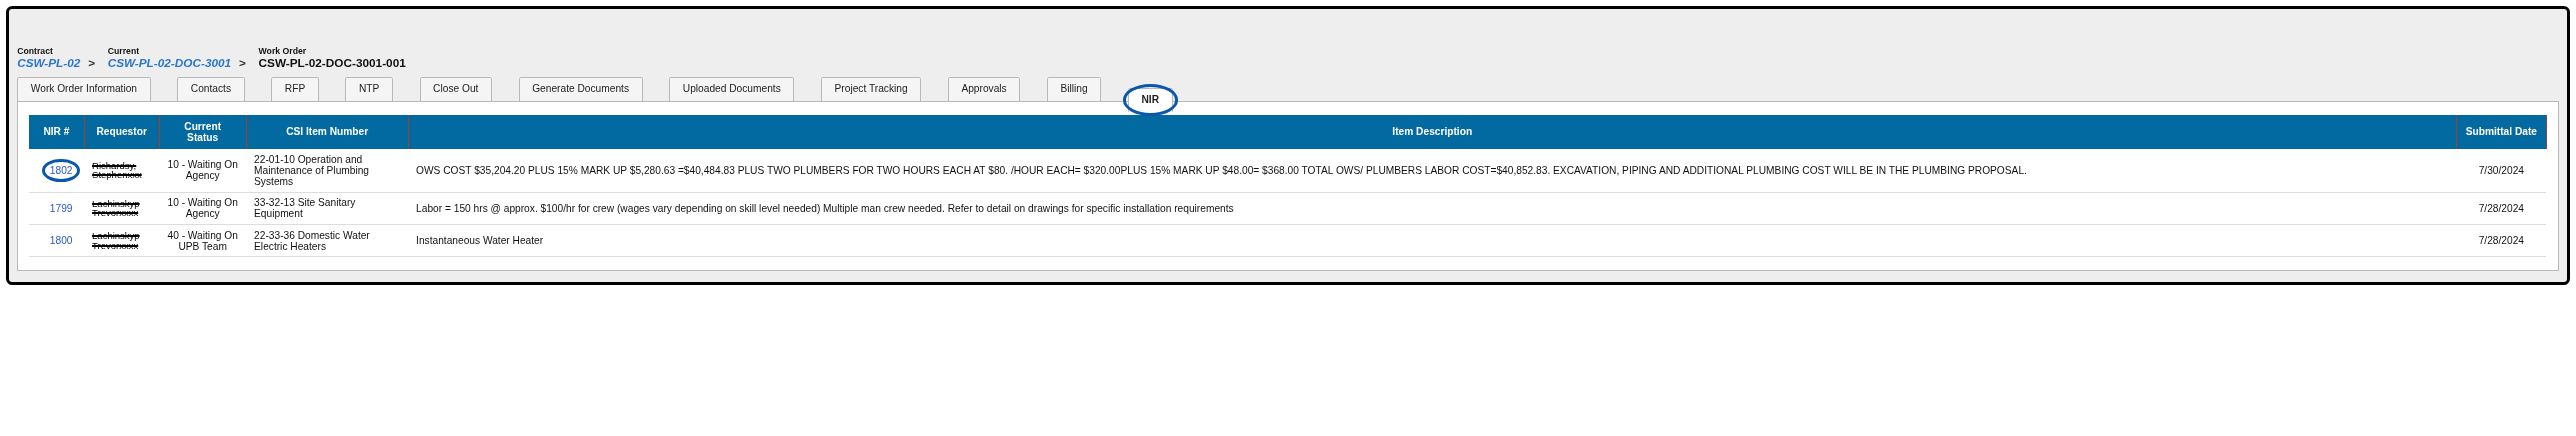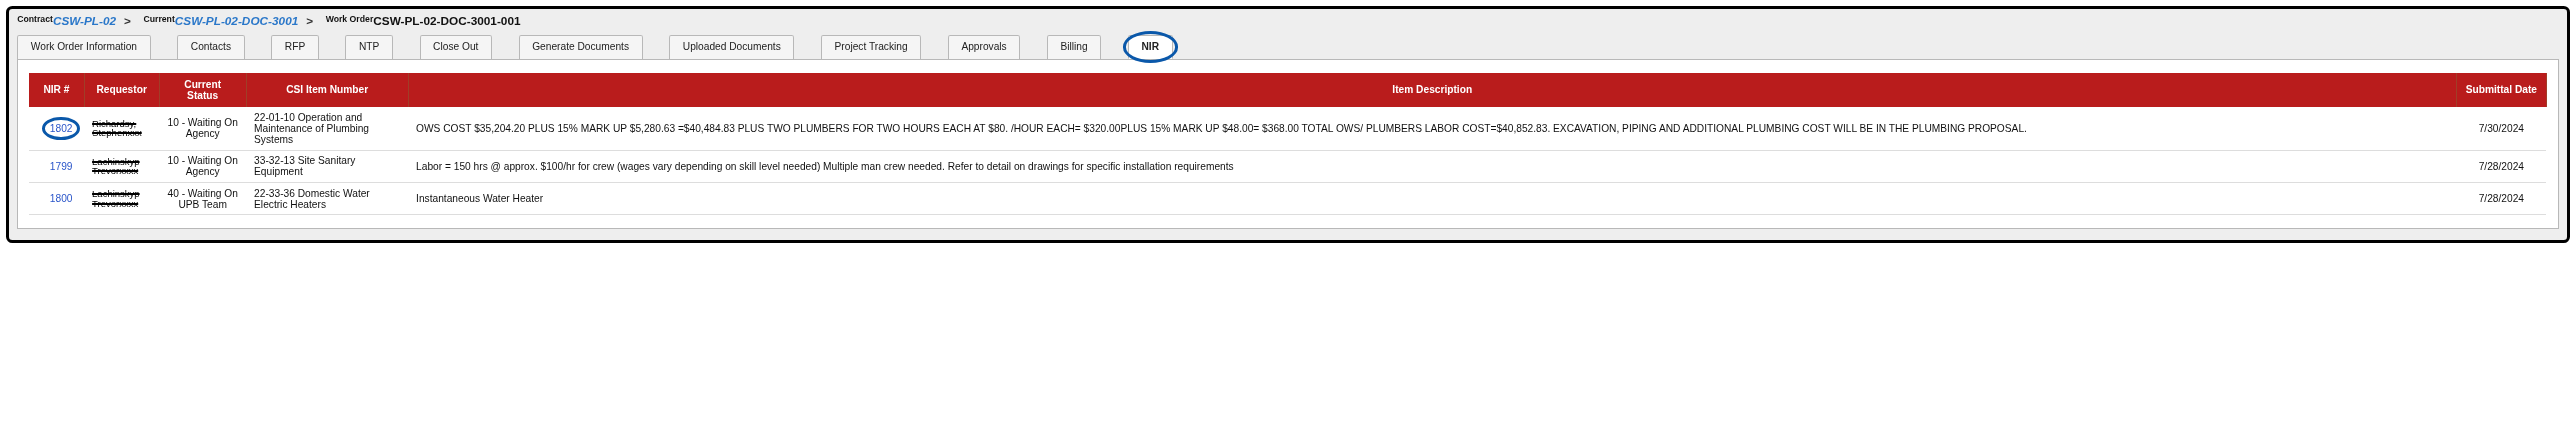--- a/index.html
+++ b/index.html
@@ -15,21 +15,22 @@
     padding: 4.7px 7.9px 11px 7.9px;
   }
   .breadcrumb-row {
     display: flex;
     gap: 12.6px;
     align-items: flex-end;
     margin-bottom: 3.2px;
   }
   .bc-segment {
     display: flex;
-    flex-direction: row;
+    flex-direction: column;
+    margin-top: 32px;
   }
   .bc-label {
     font-size: 8.7px;
     font-weight: bold;
     color: #111;
   }
   .bc-value-row {
     display: flex;
     align-items: center;
     gap: 7.9px;
@@ -66,21 +67,21 @@
     color: #222;
     margin-right: 1.6px;
     cursor: pointer;
     position: relative;
     border-radius: 2.4px 2.4px 0 0;
   }
   .tab.active {
     background: #fff;
     font-weight: bold;
     border-bottom: 0.8px solid #fff;
-    top: 0;
+    top: 11px;
   }
   .nir-highlight {
     position: absolute;
     top: -4.7px;
     left: -6.3px;
     right: -6.3px;
     bottom: -4.7px;
     border: 3.9px solid #0a58aa;
     border-radius: 50%;
     pointer-events: none;
@@ -90,21 +91,21 @@
     border: 0.8px solid #b8b8b8;
     border-top: none;
     padding: 12.6px 11px;
   }
   table.nir-table {
     width: 100%;
     border-collapse: collapse;
     font-size: 10.2px;
   }
   table.nir-table th {
-    background: #b91c1c;
+    background: #0369a1;
     color: #fff;
     font-weight: bold;
     padding: 6.3px 7.9px;
     text-align: center;
     border-right: 0.8px solid #a03e28;
   }
   table.nir-table td {
     padding: 4.7px 7.9px;
     border-bottom: 0.8px solid #ddd;
     vertical-align: middle;

